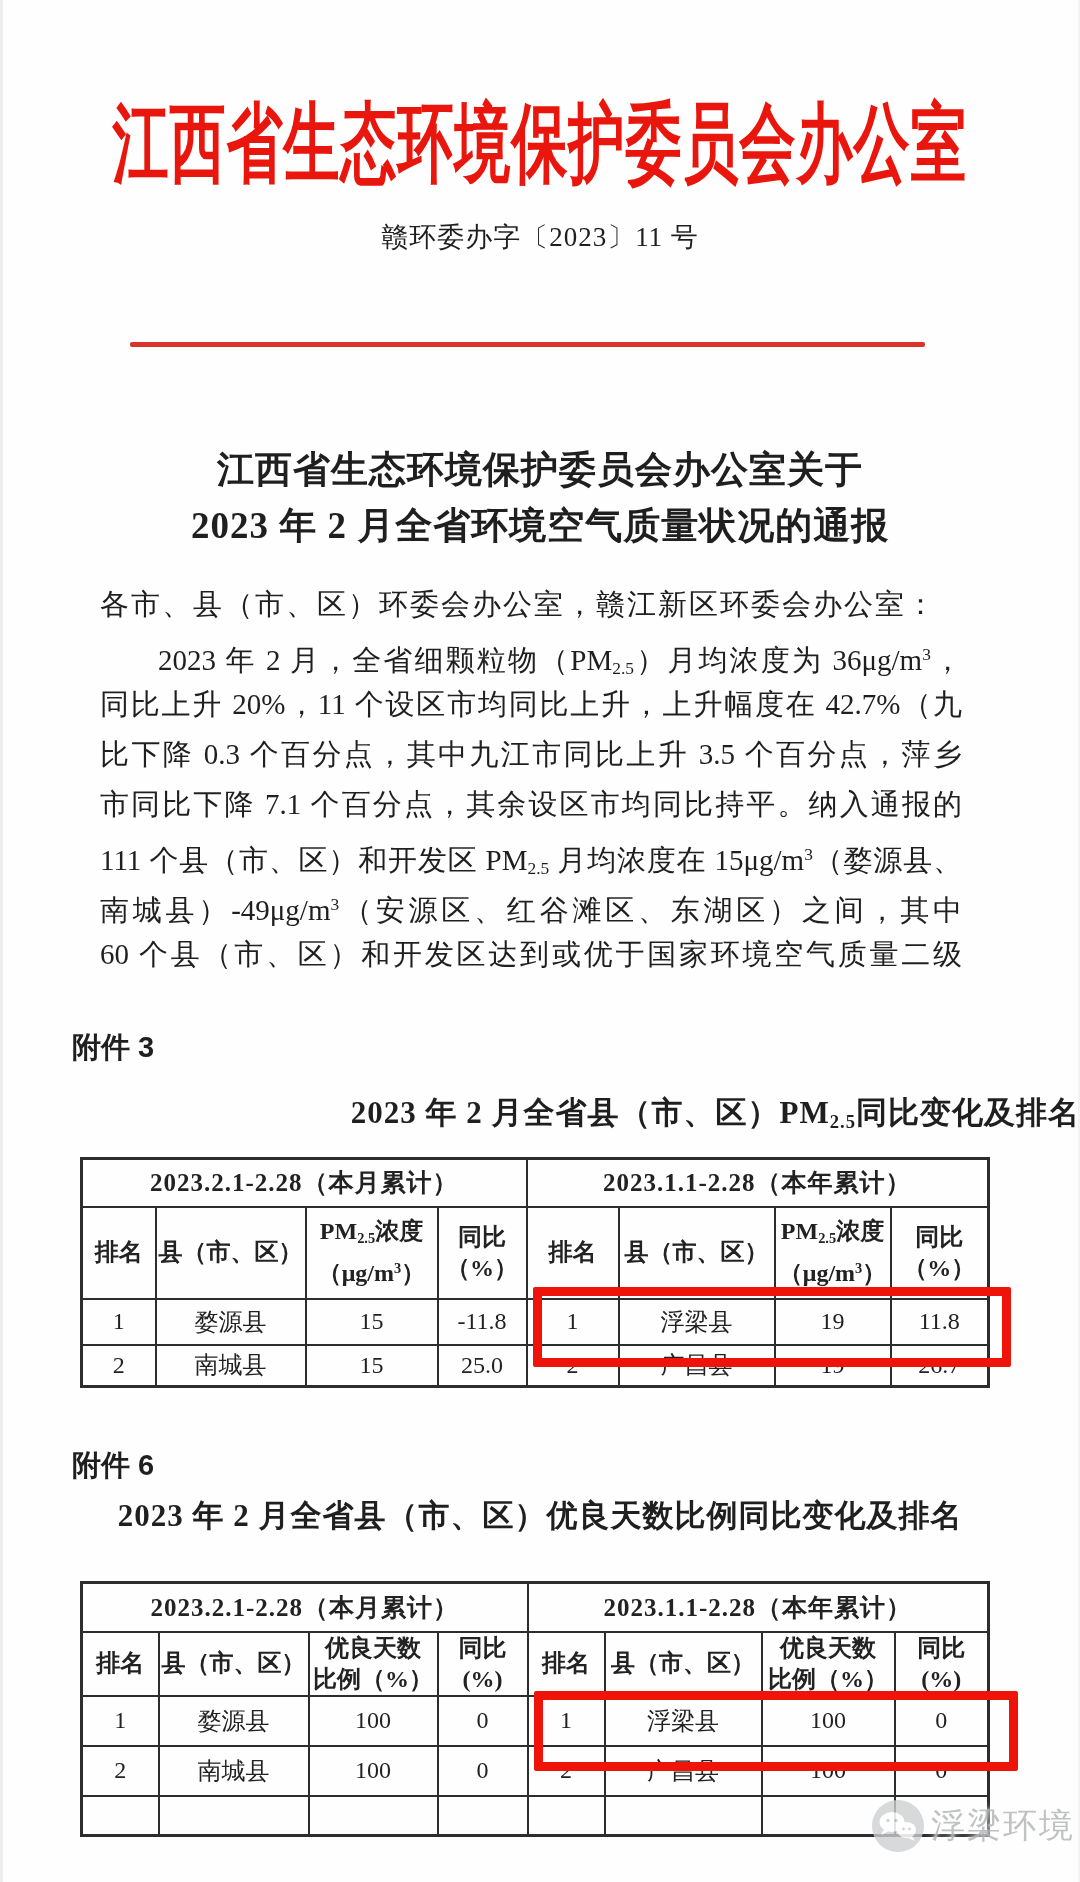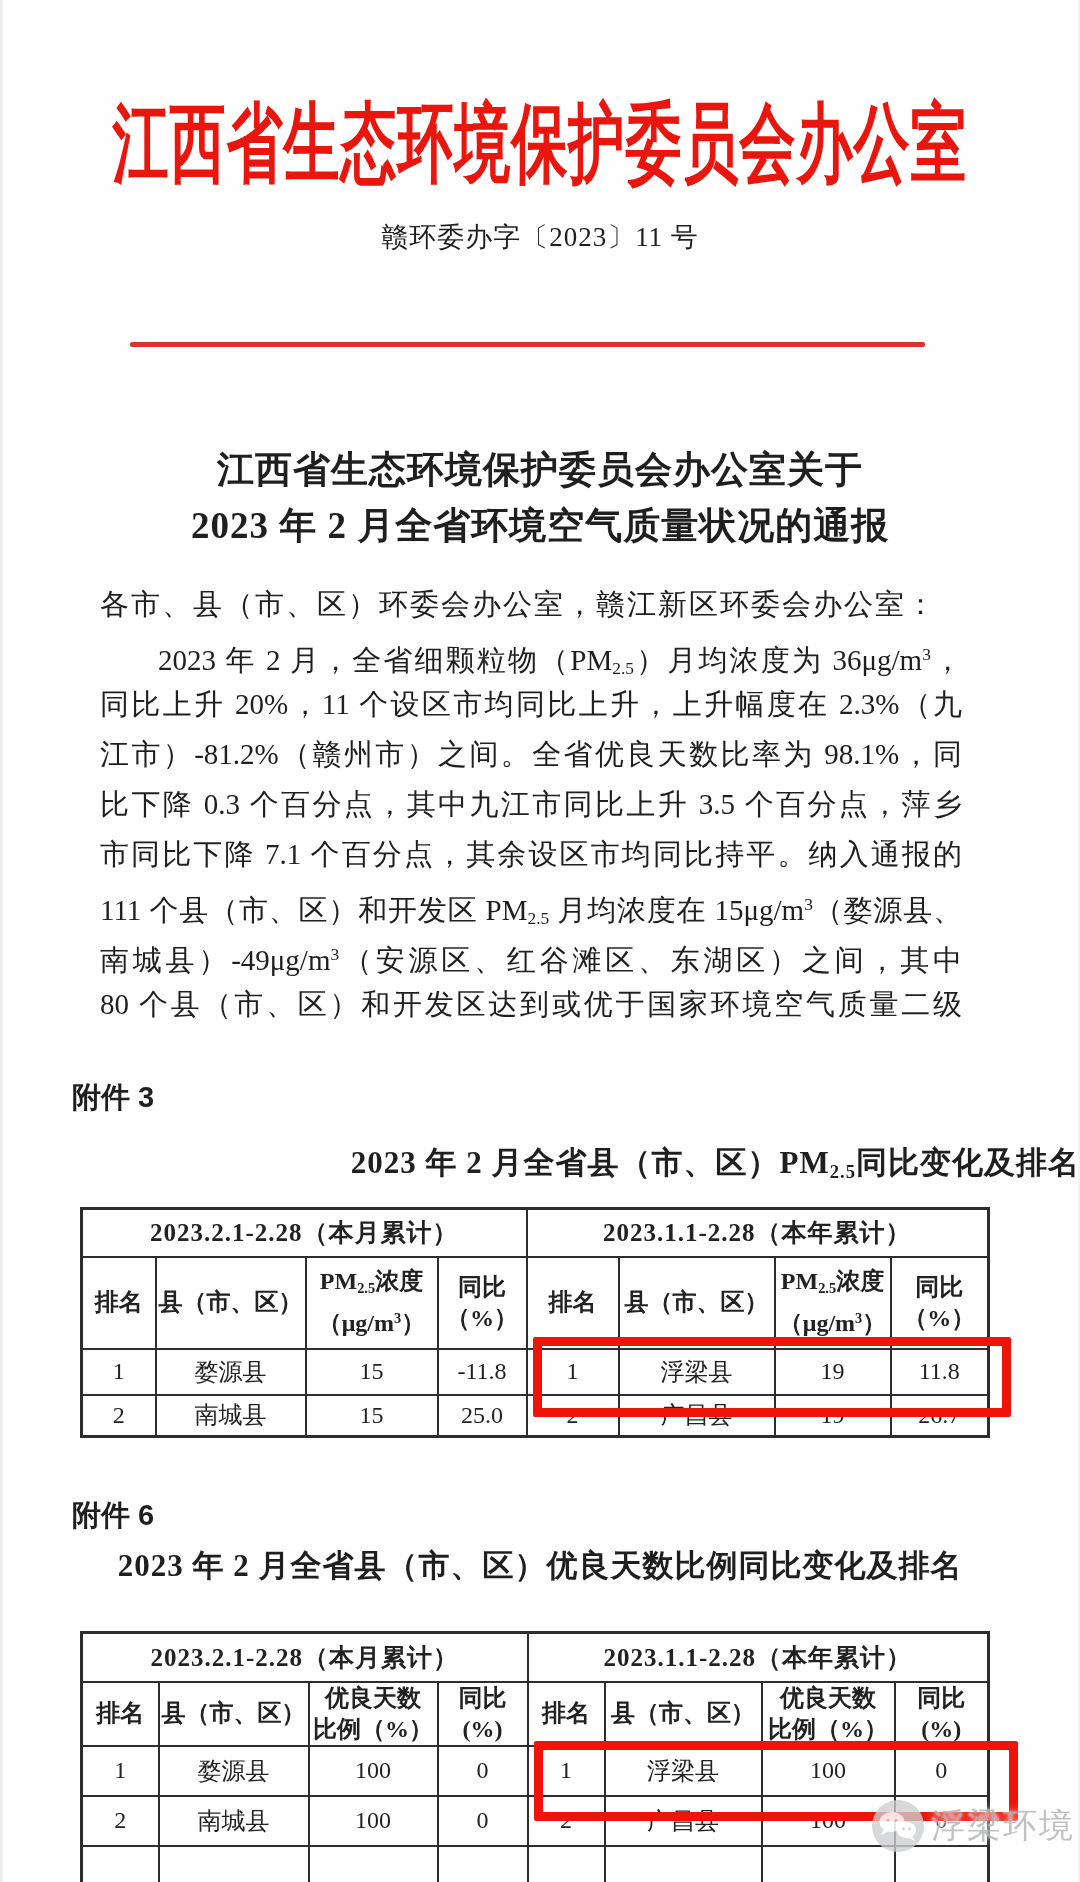--- a/index.html
+++ b/index.html
@@ -69,27 +69,26 @@
   <div class="red-divider"></div>
 
   <div class="notice-title">
     <div>江西省生态环境保护委员会办公室关于</div>
     <div>2023 年 2 月全省环境空气质量状况的通报</div>
   </div>
 
   <div class="doc-body">
     <div class="line salutation">各市、县（市、区）环委会办公室，赣江新区环委会办公室：</div>
     <div class="line jline indent">2023 年 2 月，全省细颗粒物（PM<sub>2.5</sub>）月均浓度为 36μg/m<sup>3</sup>，</div>
-    <div class="line jline">同比上升 20%，11 个设区市均同比上升，上升幅度在 2.3%（九</div>
-    <div class="line jline">江市）-81.2%（赣州市）之间。全省优良天数比率为 98.1%，同</div>
+    <div class="line jline">同比上升 20%，11 个设区市均同比上升，上升幅度在 42.7%（九</div>
     <div class="line jline">比下降 0.3 个百分点，其中九江市同比上升 3.5 个百分点，萍乡</div>
     <div class="line jline">市同比下降 7.1 个百分点，其余设区市均同比持平。纳入通报的</div>
     <div class="line jline">111 个县（市、区）和开发区 PM<sub>2.5</sub> 月均浓度在 15μg/m<sup>3</sup>（婺源县、</div>
     <div class="line jline">南城县）-49μg/m<sup>3</sup>（安源区、红谷滩区、东湖区）之间，其中</div>
-    <div class="line jline">80 个县（市、区）和开发区达到或优于国家环境空气质量二级</div>
+    <div class="line jline">60 个县（市、区）和开发区达到或优于国家环境空气质量二级</div>
   </div>
 
   <div class="att-label">附件 3</div>
   <div class="tbl-title t1">2023 年 2 月全省县（市、区）PM<sub>2.5</sub>同比变化及排名</div>
 
   <div class="tbl-wrap t1">
     <table class="rank">
       <colgroup>
         <col style="width:74px">
           <col style="width:150px">

